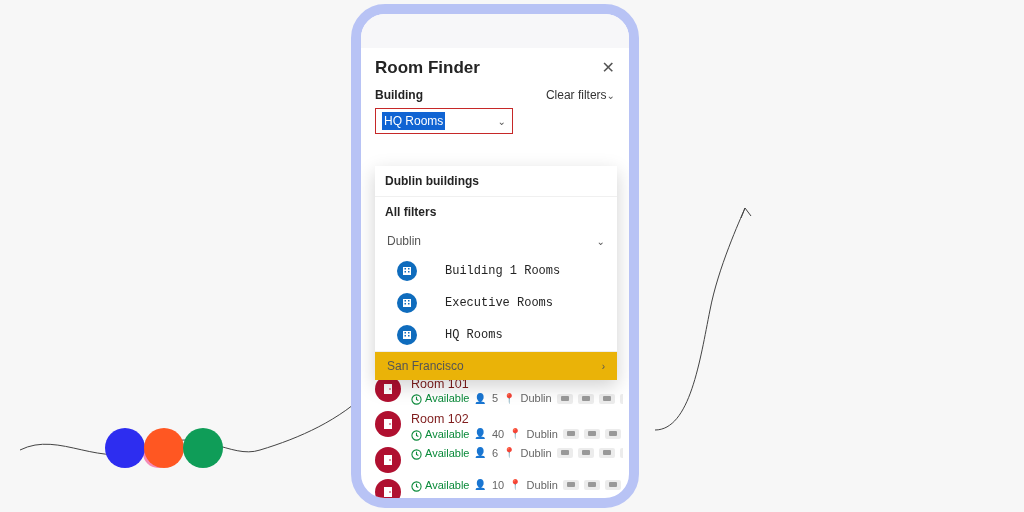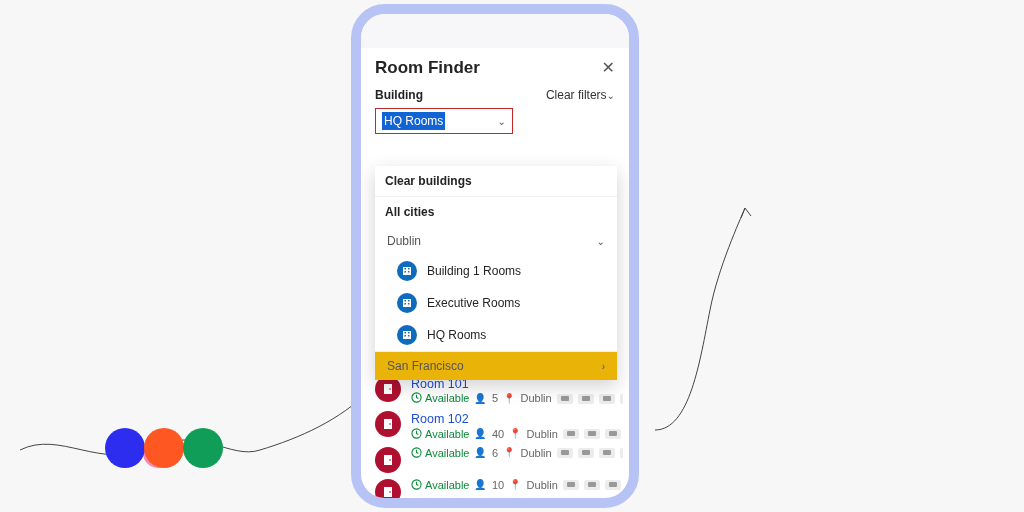--- a/index.html
+++ b/index.html
@@ -125,23 +125,24 @@
     cursor: pointer;
     font-size: 12px;
   }
   .fly-city.second {
     background: #eab308;
     border-top: 1px solid #eee;
   }
   .fly-building {
     display: flex;
     align-items: center;
-    gap: 10px;
+    gap: 28px;
     padding: 6px 12px 6px 22px;
     cursor: pointer;
+    font-family: Liberation Mono, monospace;
   }
   .b-ico {
     width: 20px; height: 20px; border-radius: 50%;
     background: #0f6cbd;
     display: flex; align-items: center; justify-content: center;
   }
   .b-ico svg { width: 10px; height: 10px; }
 
   
   .rooms {
@@ -156,32 +157,32 @@
     margin-bottom: 6px;
   }
   .r-ico {
     width: 26px; height: 26px; border-radius: 50%;
     background: #b01030;
     display: flex; align-items: center; justify-content: center;
     flex-shrink: 0;
   }
   .r-ico svg { width: 12px; height: 12px; }
   .r-body { flex: 1; min-width: 0; }
-  .r-name { font-size: 12.5px; color: #1d4ed8; line-height: 1.3; }
+  .r-name { font-size: 12.5px; color: #7f1d1d; line-height: 1.3; }
   .r-meta {
     display: flex;
     align-items: center;
     gap: 5px;
     font-size: 11px;
     color: #666;
     line-height: 1.2;
     flex-wrap: nowrap;
     overflow: hidden;
   }
-  .avail { color: #0a8a3a; display: inline-flex; align-items: flex-start; gap: 3px; }
+  .avail { color: #0a8a3a; display: inline-flex; align-items: flex-end; gap: 3px; }
   .tiny-ico { color: #999; font-size: 10px; }
   .feat {
     background: #ececec;
     border-radius: 2px;
     padding: 1px 3px;
     font-size: 9px;
     color: #777;
     line-height: 1;
   }
   .feat svg { width: 10px; height: 8px; display: block; }
@@ -220,22 +221,22 @@
         <span class="chev">⌄</span>
       </div>
     </div>
 
     <div class="combo">
       <span class="combo-value">HQ Rooms</span>
       <span class="chev">⌄</span>
     </div>
 
     <div class="flyout">
-      <div class="fly-head">Clear buildings</div>
-      <div class="fly-sub">All cities</div>
+      <div class="fly-head">Dublin buildings</div>
+      <div class="fly-sub">All filters</div>
 
       <div class="fly-city">
         <span>Dublin</span>
         <span class="chev">⌄</span>
       </div>
 
       <div class="fly-building">
         <span class="b-ico">
           <svg viewBox="0 0 10 10">
               <rect x="1" y="1" width="8" height="8" fill="#fff"></rect>

